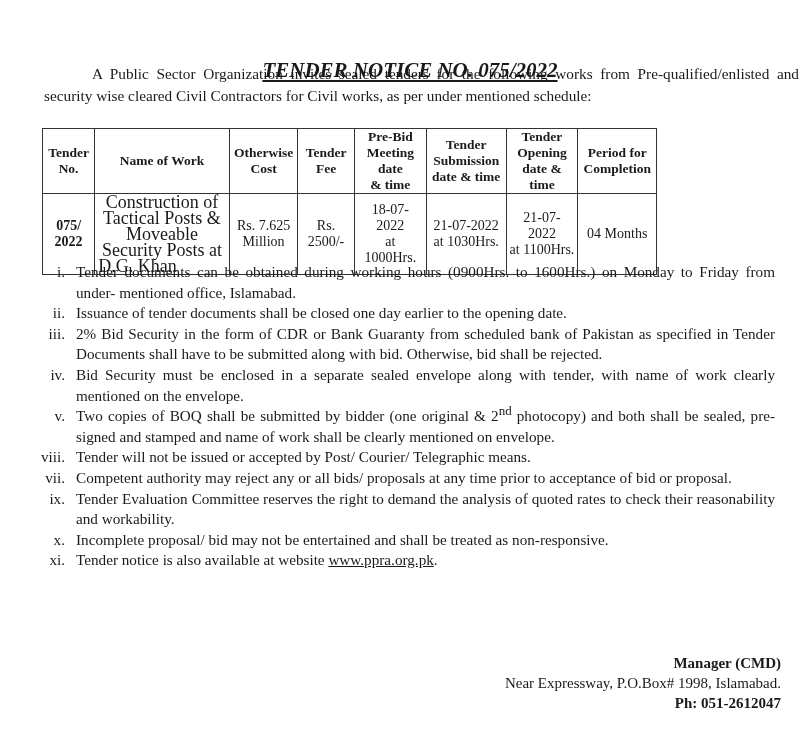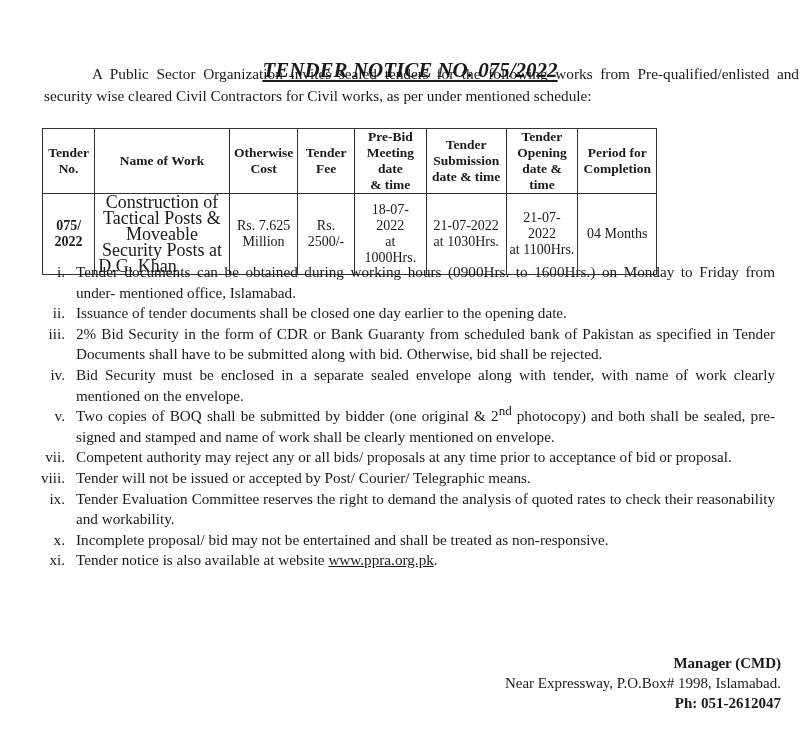--- a/index.html
+++ b/index.html
@@ -71,22 +71,22 @@
     </tr>
   </tbody>
 </table>
 
 <ol class="terms">
   <li><span class="num">i.</span><span>Tender documents can be obtained during working hours (0900Hrs. to 1600Hrs.) on Monday to Friday from under- mentioned office, Islamabad.</span></li>
   <li><span class="num">ii.</span><span>Issuance of tender documents shall be closed one day earlier to the opening date.</span></li>
   <li><span class="num">iii.</span><span>2% Bid Security in the form of CDR or Bank Guaranty from scheduled bank of Pakistan as specified in Tender Documents shall have to be submitted along with bid. Otherwise, bid shall be rejected.</span></li>
   <li><span class="num">iv.</span><span>Bid Security must be enclosed in a separate sealed envelope along with tender, with name of work clearly mentioned on the envelope.</span></li>
   <li><span class="num">v.</span><span>Two copies of BOQ shall be submitted by bidder (one original &amp; 2</span><sup>nd</sup><span> photocopy) and both shall be sealed, pre-signed and stamped and name of work shall be clearly mentioned on envelope.</span></li>
+  <li><span class="num">viii.</span><span>Tender will not be issued or accepted by Post/ Courier/ Telegraphic means.</span></li>
   <li><span class="num">vii.</span><span>Competent authority may reject any or all bids/ proposals at any time prior to acceptance of bid or proposal.</span></li>
-  <li><span class="num">viii.</span><span>Tender will not be issued or accepted by Post/ Courier/ Telegraphic means.</span></li>
   <li><span class="num">ix.</span><span>Tender Evaluation Committee reserves the right to demand the analysis of quoted rates to check their reasonability and workability.</span></li>
   <li><span class="num">x.</span><span>Incomplete proposal/ bid may not be entertained and shall be treated as non-responsive.</span></li>
   <li><span class="num">xi.</span><span>Tender notice is also available at website </span><span class="link">www.ppra.org.pk</span><span>.</span></li>
 </ol>
 
 <div class="sig">
   <div class="b">Manager (CMD)</div>
   <div>Near Expressway, P.O.Box# 1998, Islamabad.</div>
   <div class="b">Ph: 051-2612047</div>
 </div>

